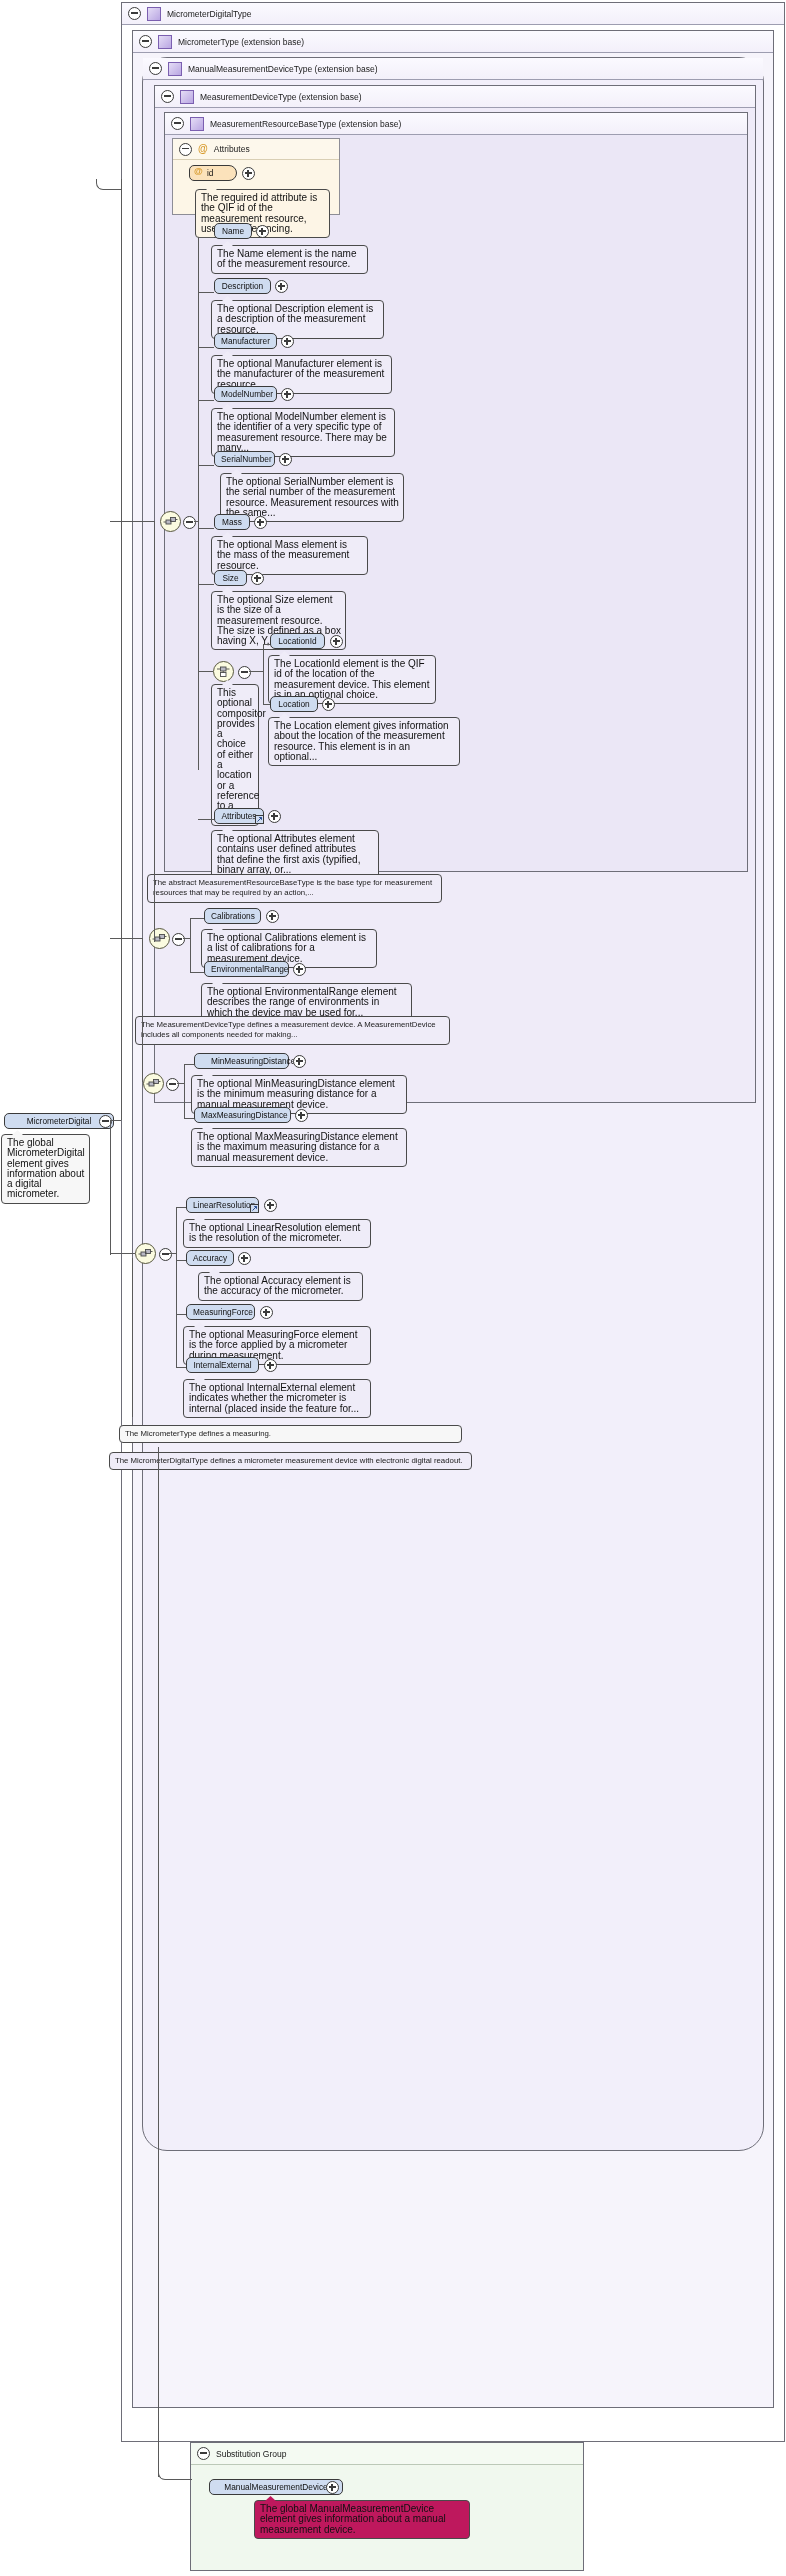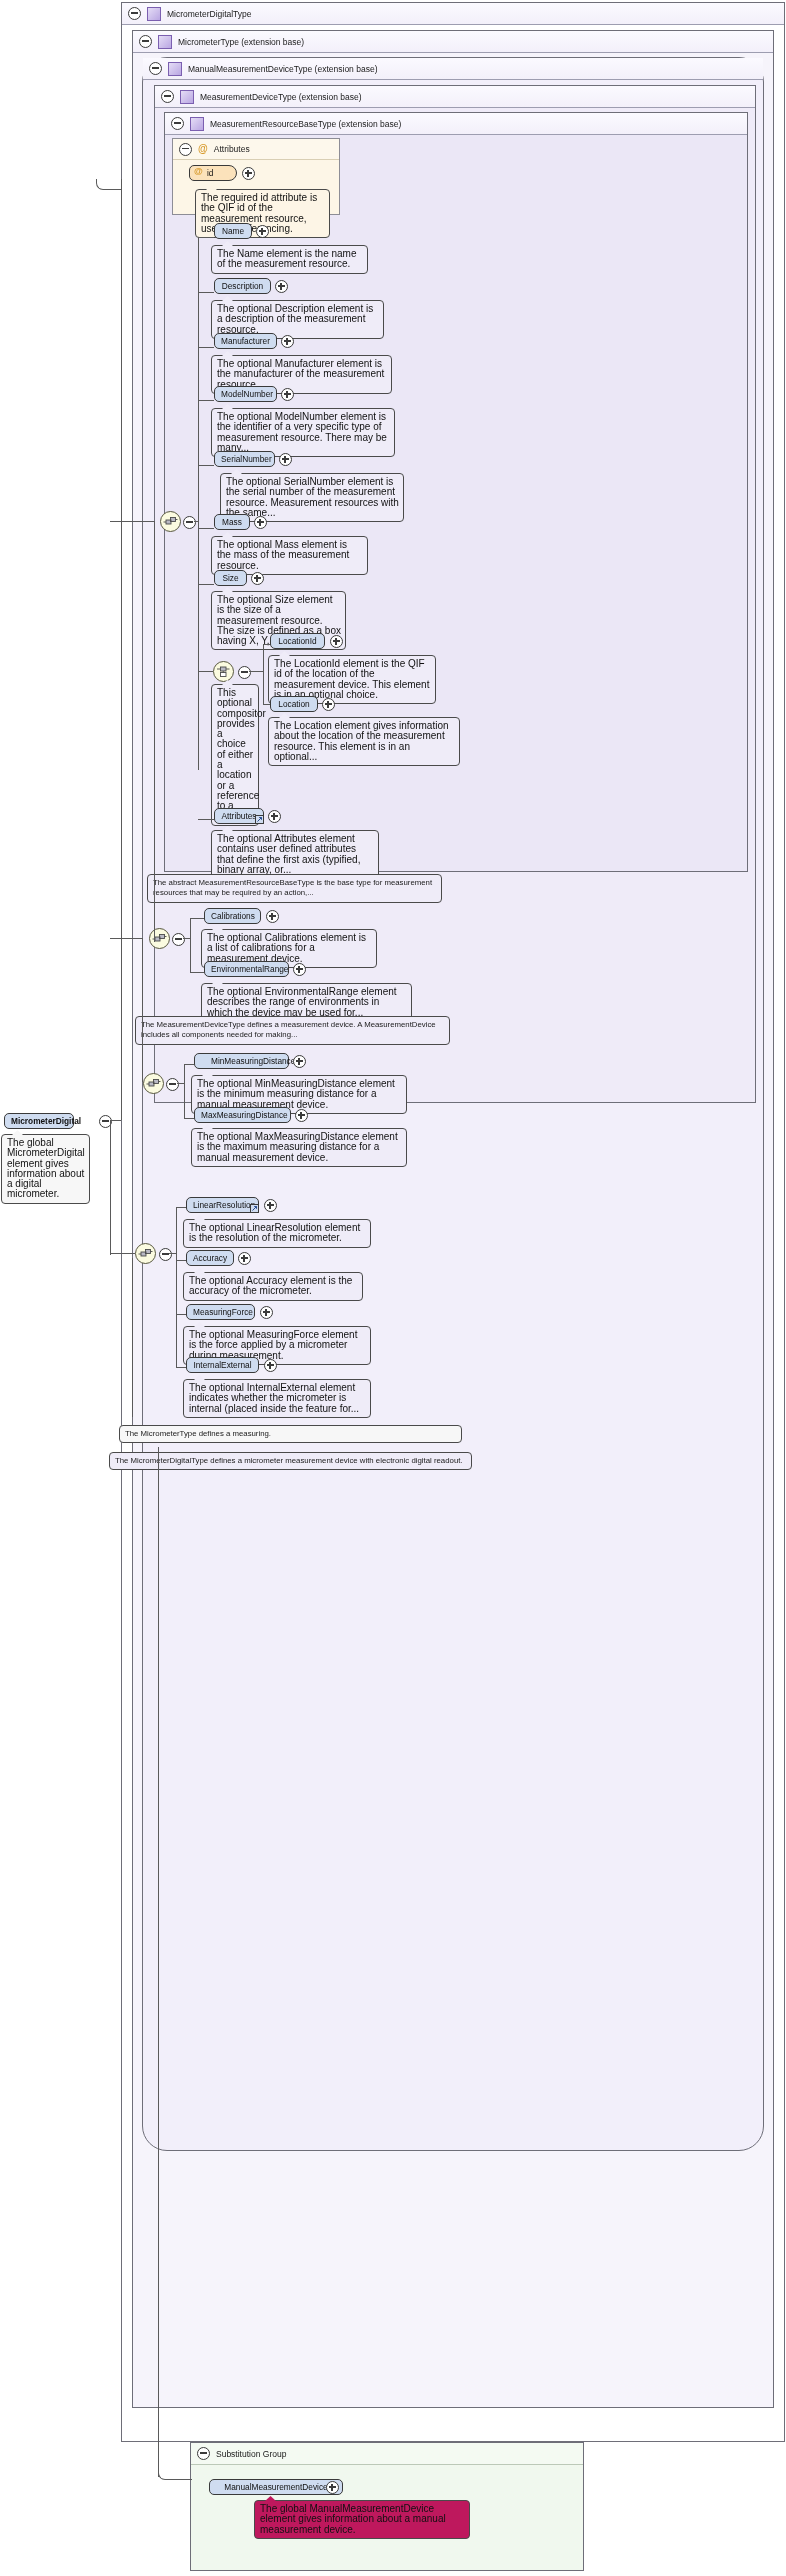--- a/index.html
+++ b/index.html
@@ -446,21 +446,21 @@
   <span class="pm plus" style="position:absolute;left:264px;top:1199px;"></span>
   <div class="anno lilac" style="left:183px;top:1219px;width:188px;">
     <span class="beak"></span>
     <span>The optional LinearResolution element is the resolution of the micrometer.</span>
   </div>
 
   <div class="node" style="left:186px;top:1250px;width:48px;">
     <span>Accuracy</span>
   </div>
   <span class="pm plus" style="position:absolute;left:238px;top:1252px;"></span>
-  <div class="anno lilac" style="left:183px;top:1272px;width:180px;">
+  <div class="anno lilac" style="left:198px;top:1272px;width:165px;">
     <span class="beak"></span>
     <span>The optional Accuracy element is the accuracy of the micrometer.</span>
   </div>
 
   <div class="node" style="left:186px;top:1304px;width:69px;">
     <span>MeasuringForce</span>
   </div>
   <span class="pm plus" style="position:absolute;left:260px;top:1306px;"></span>
   <div class="anno lilac" style="left:183px;top:1326px;width:188px;">
     <span class="beak"></span>
@@ -477,21 +477,21 @@
   </div>
 
   <div class="docbar" style="left:119px;top:1425px;width:343px;">
     <span>The MicrometerType defines a measuring.</span>
   </div>
 
   <div class="docbar lilac" style="left:109px;top:1452px;width:363px;">
     <span>The MicrometerDigitalType defines a micrometer measurement device with electronic digital readout.</span>
   </div>
 
-  <div class="node" style="left:4px;top:1113px;width:70px;font-weight:bold;">
+  <div class="node" style="left:4px;top:1113px;width:110px;">
     <span>MicrometerDigital</span>
   </div>
   <span class="pm" style="position:absolute;left:99px;top:1115px;"></span>
   <div class="anno" style="left:1px;top:1134px;width:89px;">
     <span class="beak"></span>
     <span>The global MicrometerDigital element gives information about a digital micrometer.</span>
   </div>
 
   <div class="ln lnh" style="left:110px;top:1120px;width:11px;"></div>
   <div class="ln lnv" style="left:121px;top:179px;height:941px;"></div>

